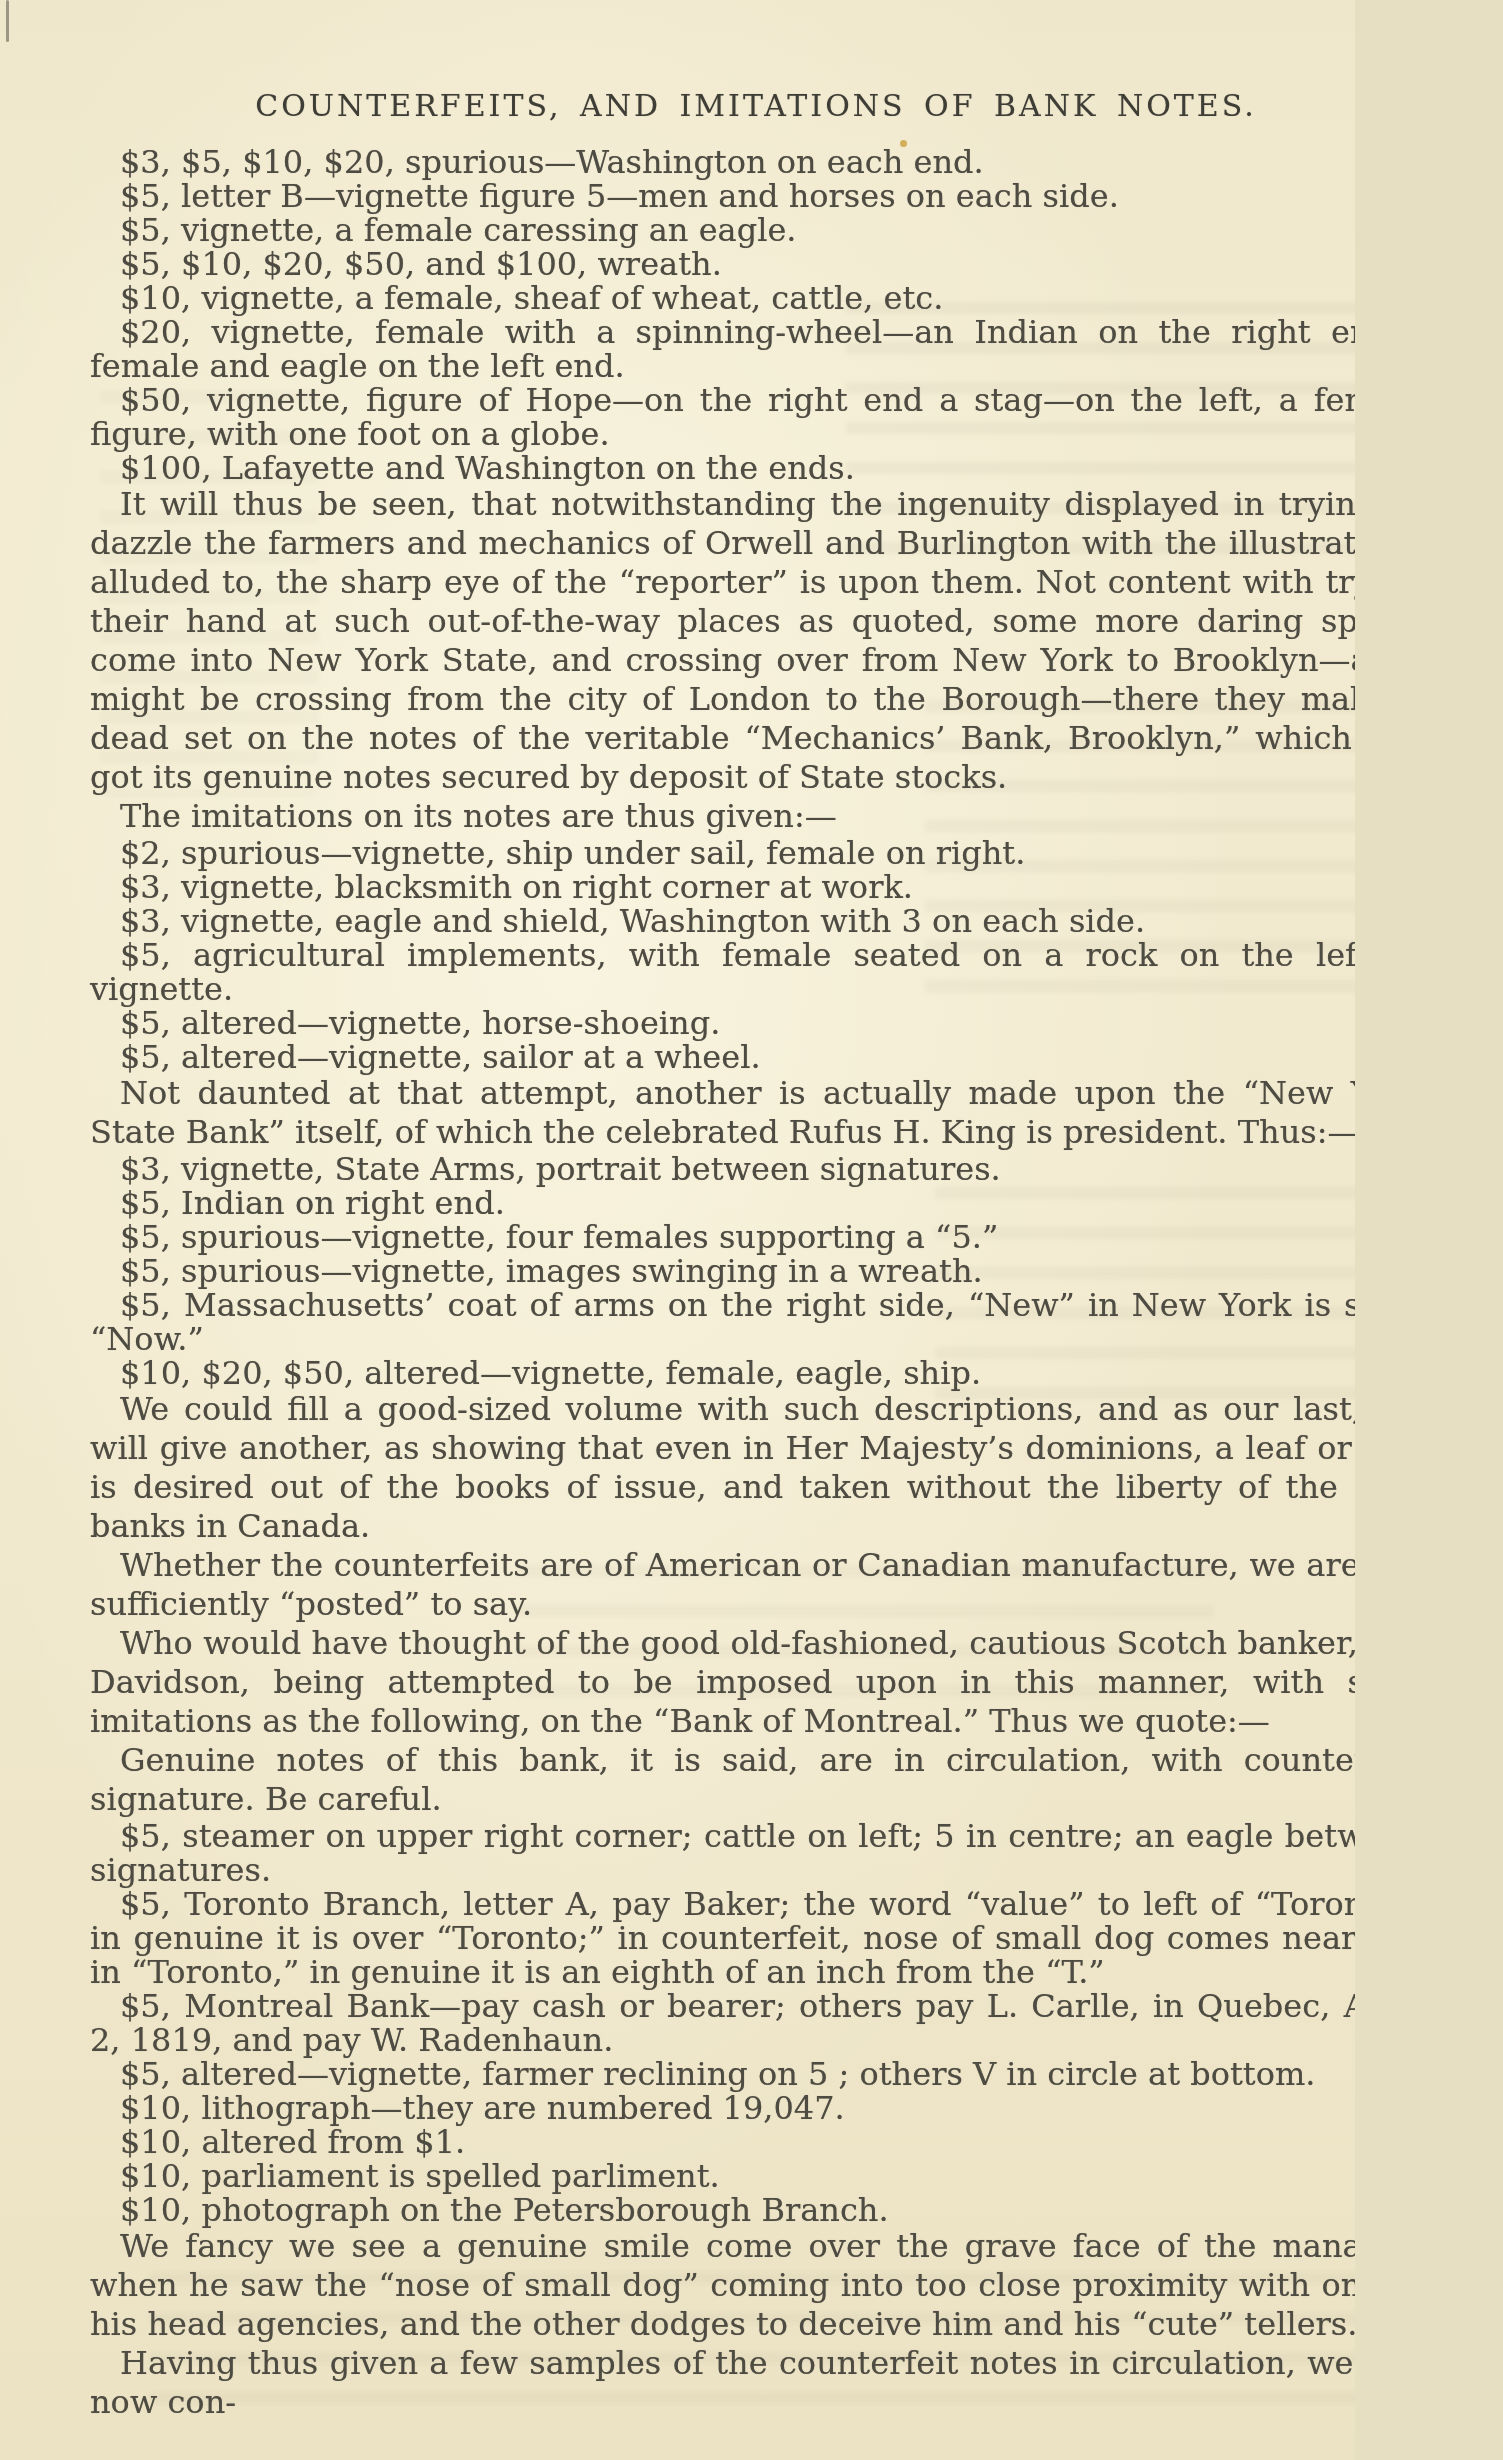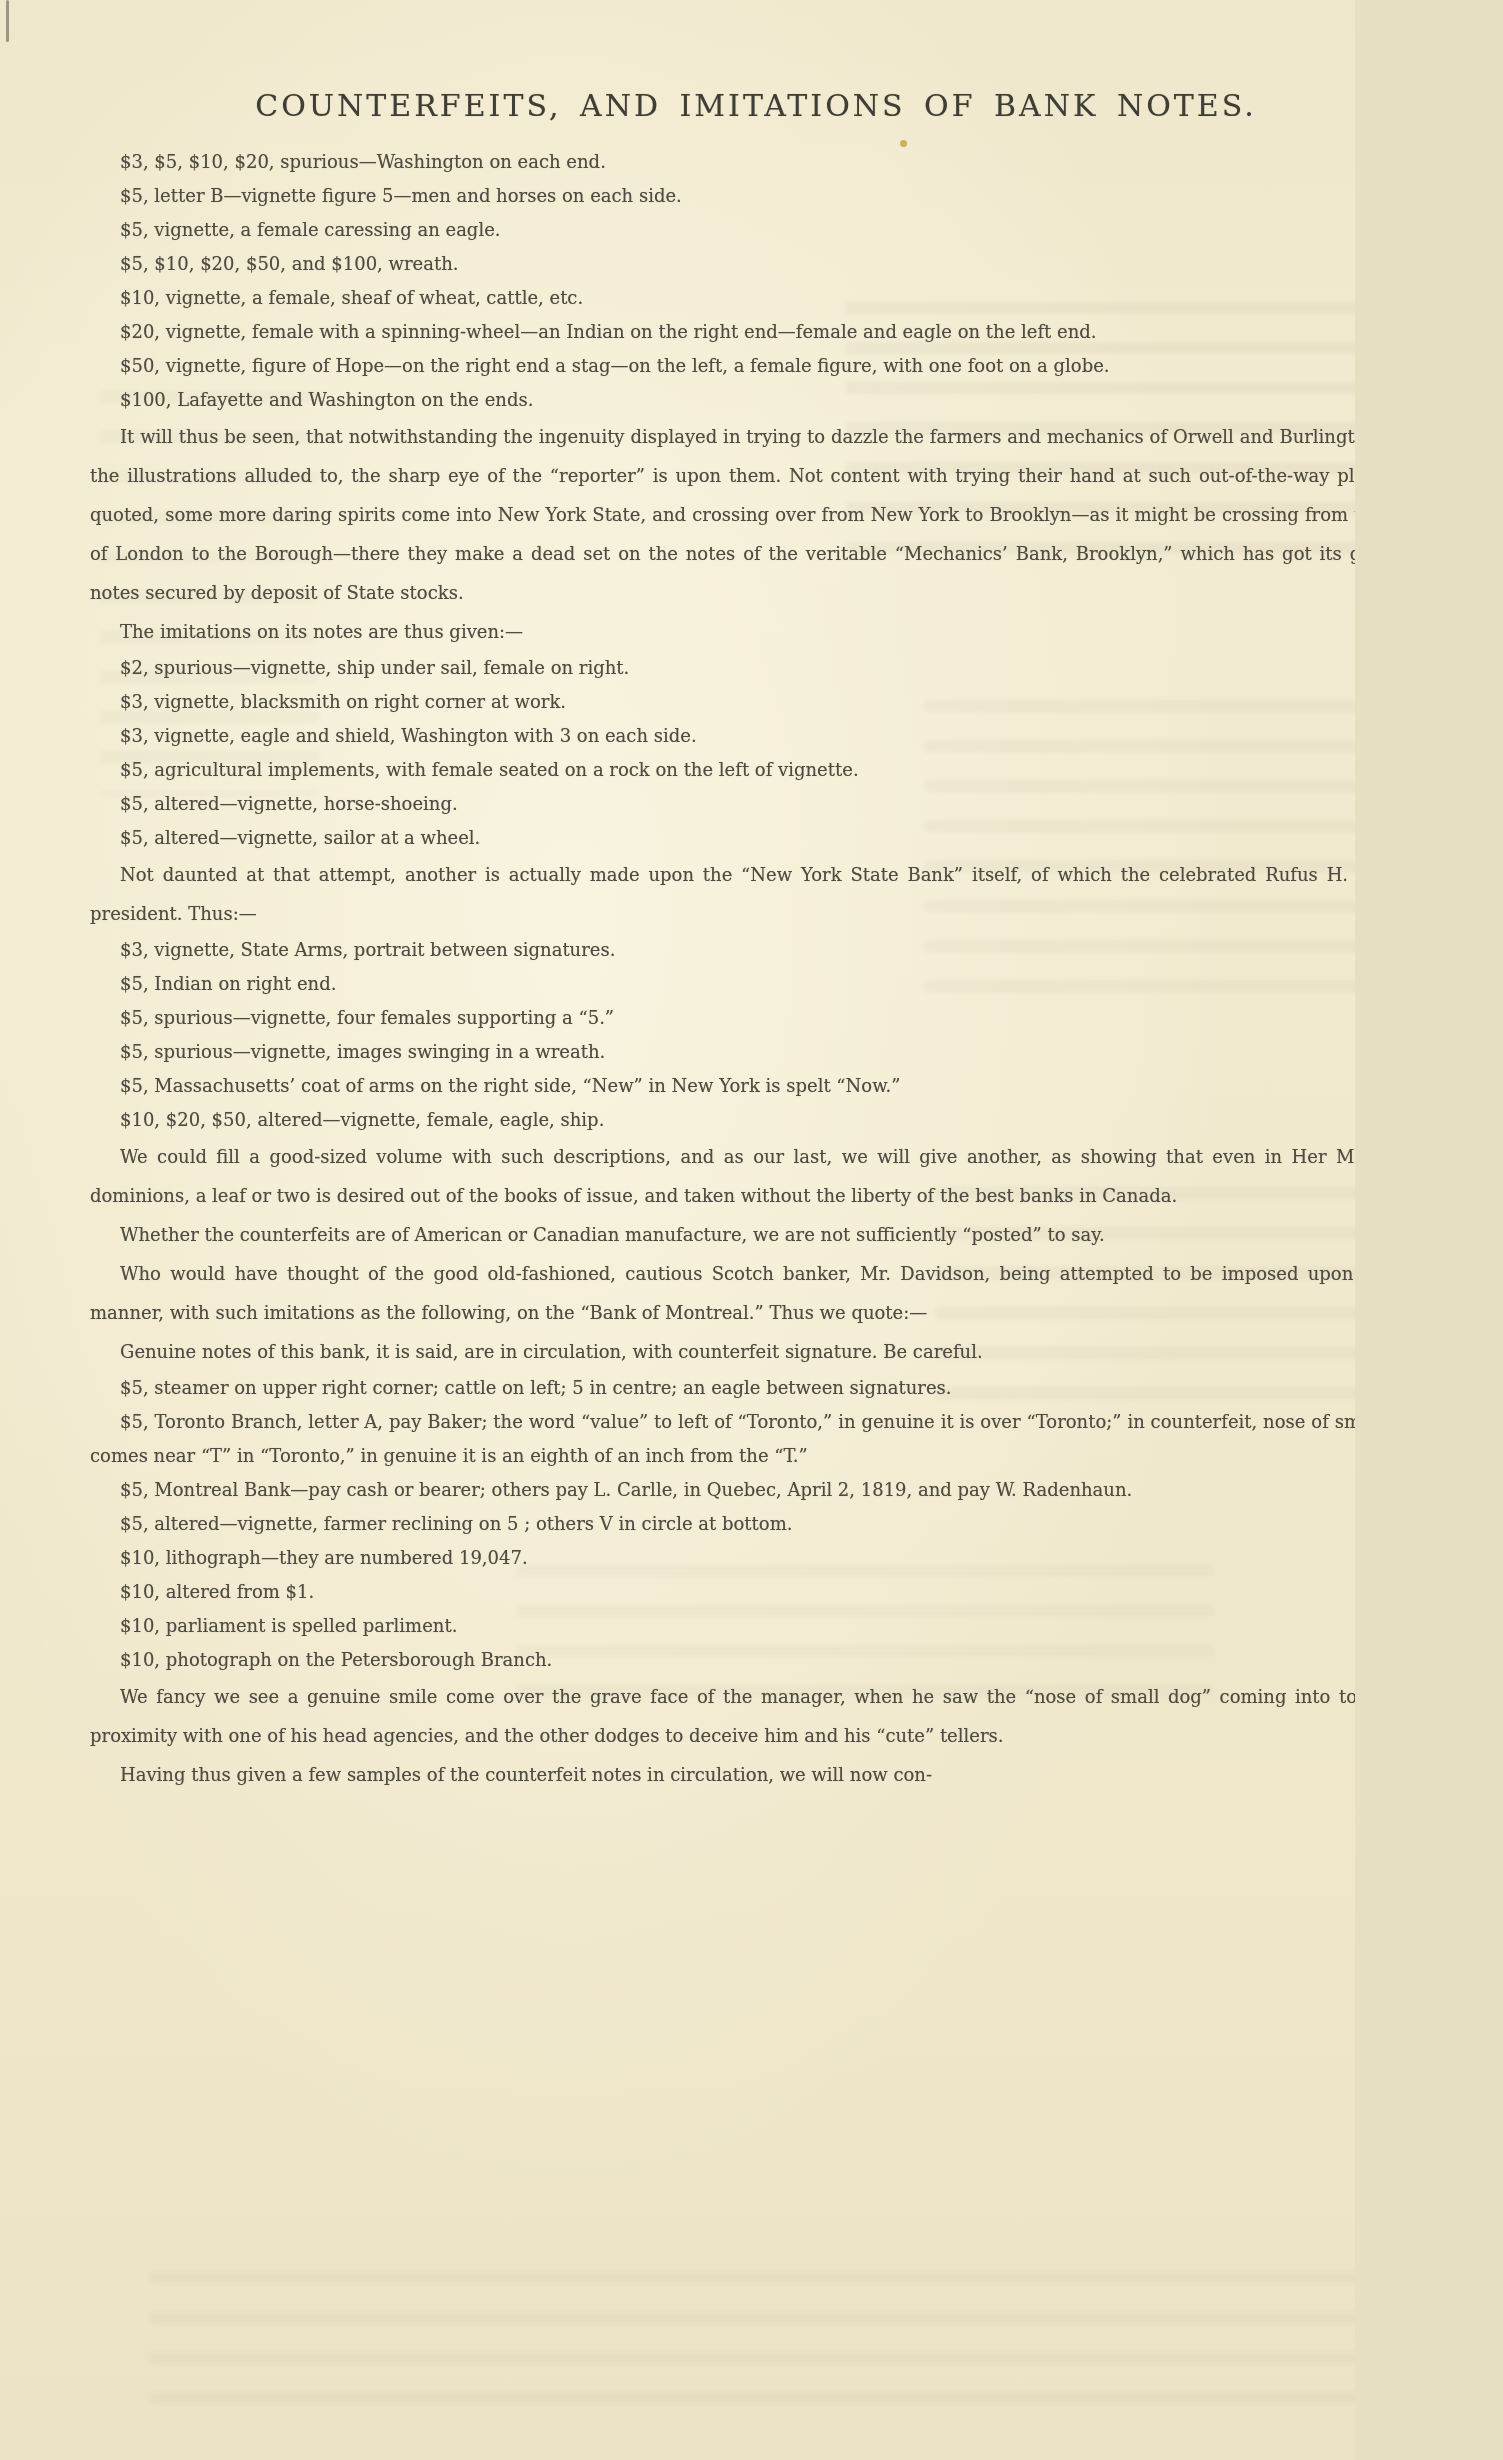--- a/index.html
+++ b/index.html
@@ -35,21 +35,21 @@
     font-size: 38px;
     letter-spacing: 1px;
     color: #3e3d36;
     text-shadow: 0 0 1px rgba(62,61,54,0.35);
     font-weight: bold;
   }
   .body-text {
     position: absolute;
     top: 145px; left: 90px; width: 1333px;
     text-align: justify;
-    font-size: 18px;
+    font-size: 32px;
     color: #4e4c42;
     text-shadow: 0 0 0.7px rgba(70,68,58,0.45);
   }
   .body-text p { margin: 0; text-indent: 30px; }
   .body-text p.item { line-height: 34px; }
   .body-text p.para { line-height: 39px; }
   .body-text p.gap { }
   .body-text p.gap-lg { }
   
   .ghost {

